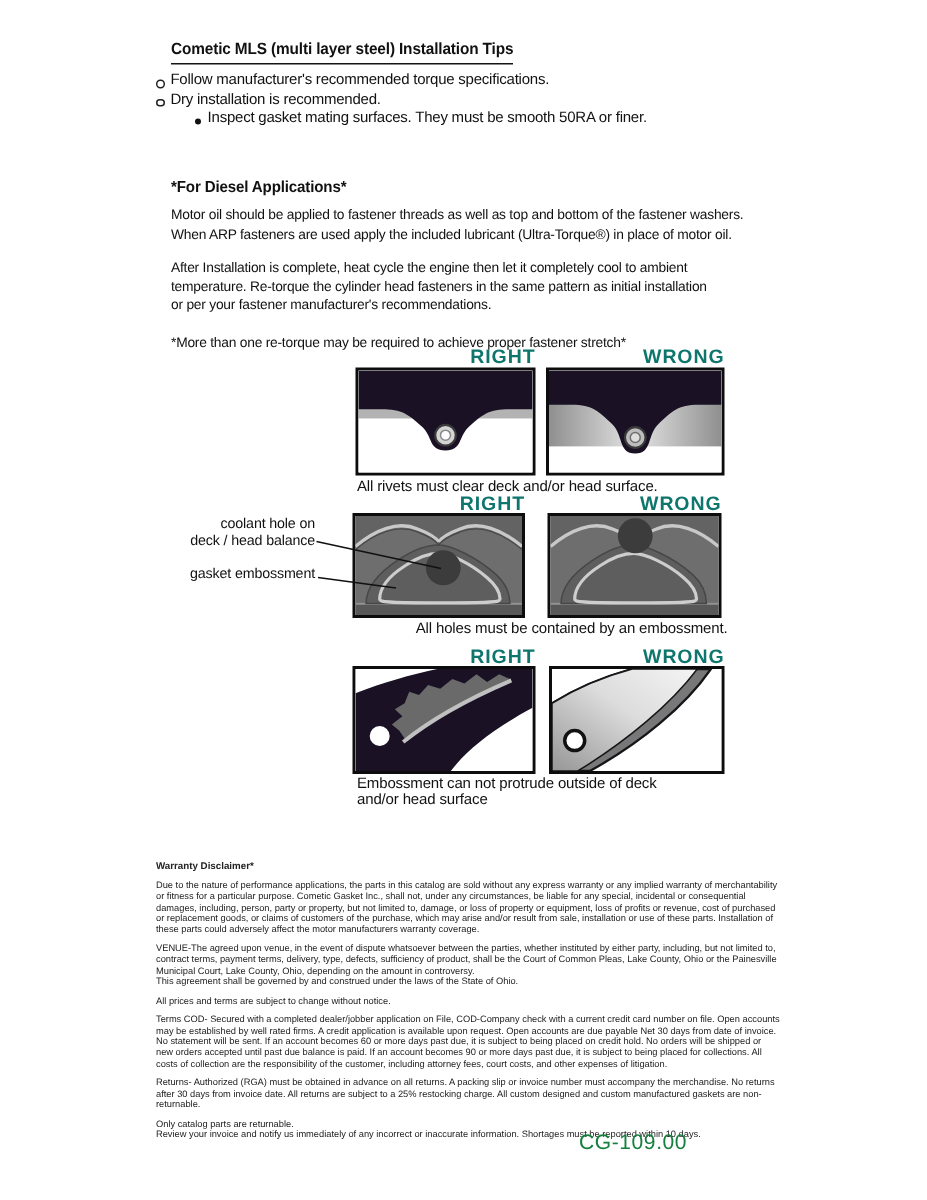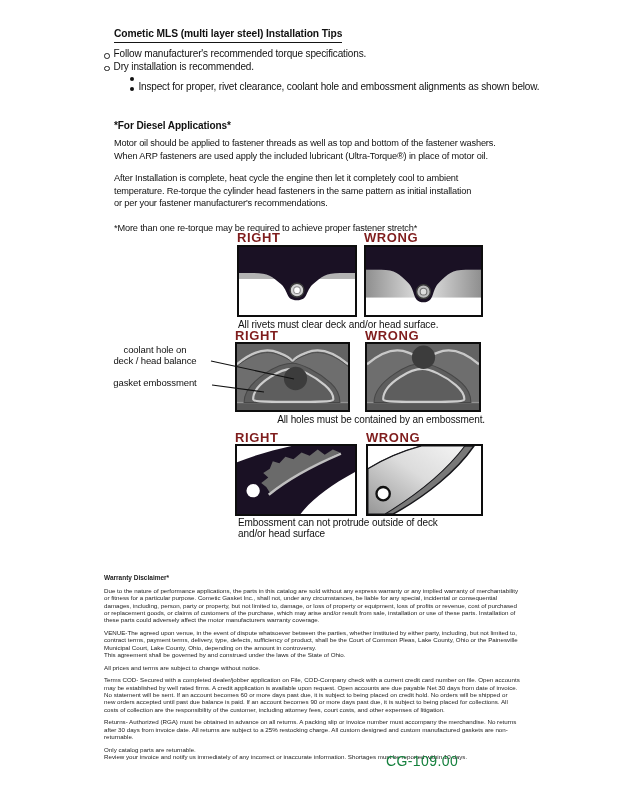--- a/index.html
+++ b/index.html
@@ -6,26 +6,26 @@
   .page{position:relative;width:618px;height:800px;background:#ffffff;font-family:Liberation Sans, sans-serif;color:#111;overflow:hidden;margin:0 auto}
   .abs{position:absolute}
   .title{position:absolute;left:114px;top:27px;font-weight:bold;font-size:10.8px;letter-spacing:-.1px;border-bottom:1.3px solid #151515;padding-bottom:2.5px;transform:scaleX(.95);transform-origin:0 0;white-space:nowrap}
   .tips{position:absolute;left:104px;top:48px}
   .tip-row{display:flex;align-items:center;font-size:10px;line-height:12.5px;letter-spacing:-.15px;white-space:nowrap}
   .sub{margin-left:26px}
   .bullet-o{width:3.6px;height:3.6px;border:1px solid #222;border-radius:50%;margin:3.6px 4px 0 0;flex:none}
   .bullet-f{width:4.4px;height:4.4px;background:#111;border-radius:50%;margin:3.6px 4px 0 0;flex:none}
   .h2{position:absolute;font-weight:bold;font-size:10.6px;transform:scaleX(.95);transform-origin:0 0;white-space:nowrap;letter-spacing:-.1px}
   .body-line{font-size:9.2px;line-height:12.5px;letter-spacing:-.15px;white-space:nowrap}
-  .fig-label{position:absolute;font-size:13px;font-weight:600;letter-spacing:.6px;text-align:left;color:#7f1d1d;white-space:nowrap}
+  .fig-label{position:absolute;font-size:13px;font-weight:600;letter-spacing:.6px;text-align:right;color:#0f766e;white-space:nowrap}
   .panel{position:absolute;border:2.5px solid #0d0d0d;box-sizing:border-box;background:#fff}
   .panel svg{display:block;width:100%;height:100%}
   .caption{position:absolute;font-size:10px;letter-spacing:-.1px;color:#111;white-space:nowrap}
   .caption-center{text-align:right}
-  .callout{position:absolute;font-size:9.5px;line-height:10.6px;text-align:center;letter-spacing:-.1px;color:#111;white-space:nowrap}
+  .callout{position:absolute;font-size:9.5px;line-height:10.6px;text-align:right;letter-spacing:-.1px;color:#111;white-space:nowrap}
   .leader{position:absolute;left:210px;top:355px;pointer-events:none}
   .fine{position:absolute;left:104px;top:574px;width:416px;color:#222}
   .fine h3{margin:0 0 6px 0;font-size:6.5px;font-weight:bold}
   .fine p{margin:0 0 5.5px 0;font-size:6.2px;line-height:7.3px}
   .fine p.tight{margin:0}
   .footer-code{position:absolute;left:386px;top:753px;font-size:14px;letter-spacing:.4px;color:#15803d;white-space:nowrap}
 </style>
 </head>
 <body>
 
@@ -37,24 +37,21 @@
     <div class="tip-row">
       <span class="bullet-o"></span>
       <span>Follow manufacturer's recommended torque specifications.</span>
     </div>
     <div class="tip-row">
       <span class="bullet-o"></span>
       <span>Dry installation is recommended.</span>
     </div>
     <div class="tip-row sub">
       <span class="bullet-f"></span>
-    </div>
-    <div class="tip-row sub">
-      <span class="bullet-f"></span>
-      <span>Inspect for proper, rivet clearance, coolant hole and embossment alignments as shown below.</span>
+      <span>Inspect gasket mating surfaces.  They must be smooth 50RA or finer.</span>
     </div>
   </div>
 
   <div class="h2" style="left:114px;top:119px">*For Diesel Applications*</div>
 
   <div class="abs" style="left:114px;top:137px">
     <div class="body-line">Motor oil should be applied to fastener threads as well as top and bottom of the fastener washers.</div>
     <div class="body-line">When ARP fasteners are used apply the included lubricant (Ultra-Torque®) in place of motor oil.</div>
   </div>
 

